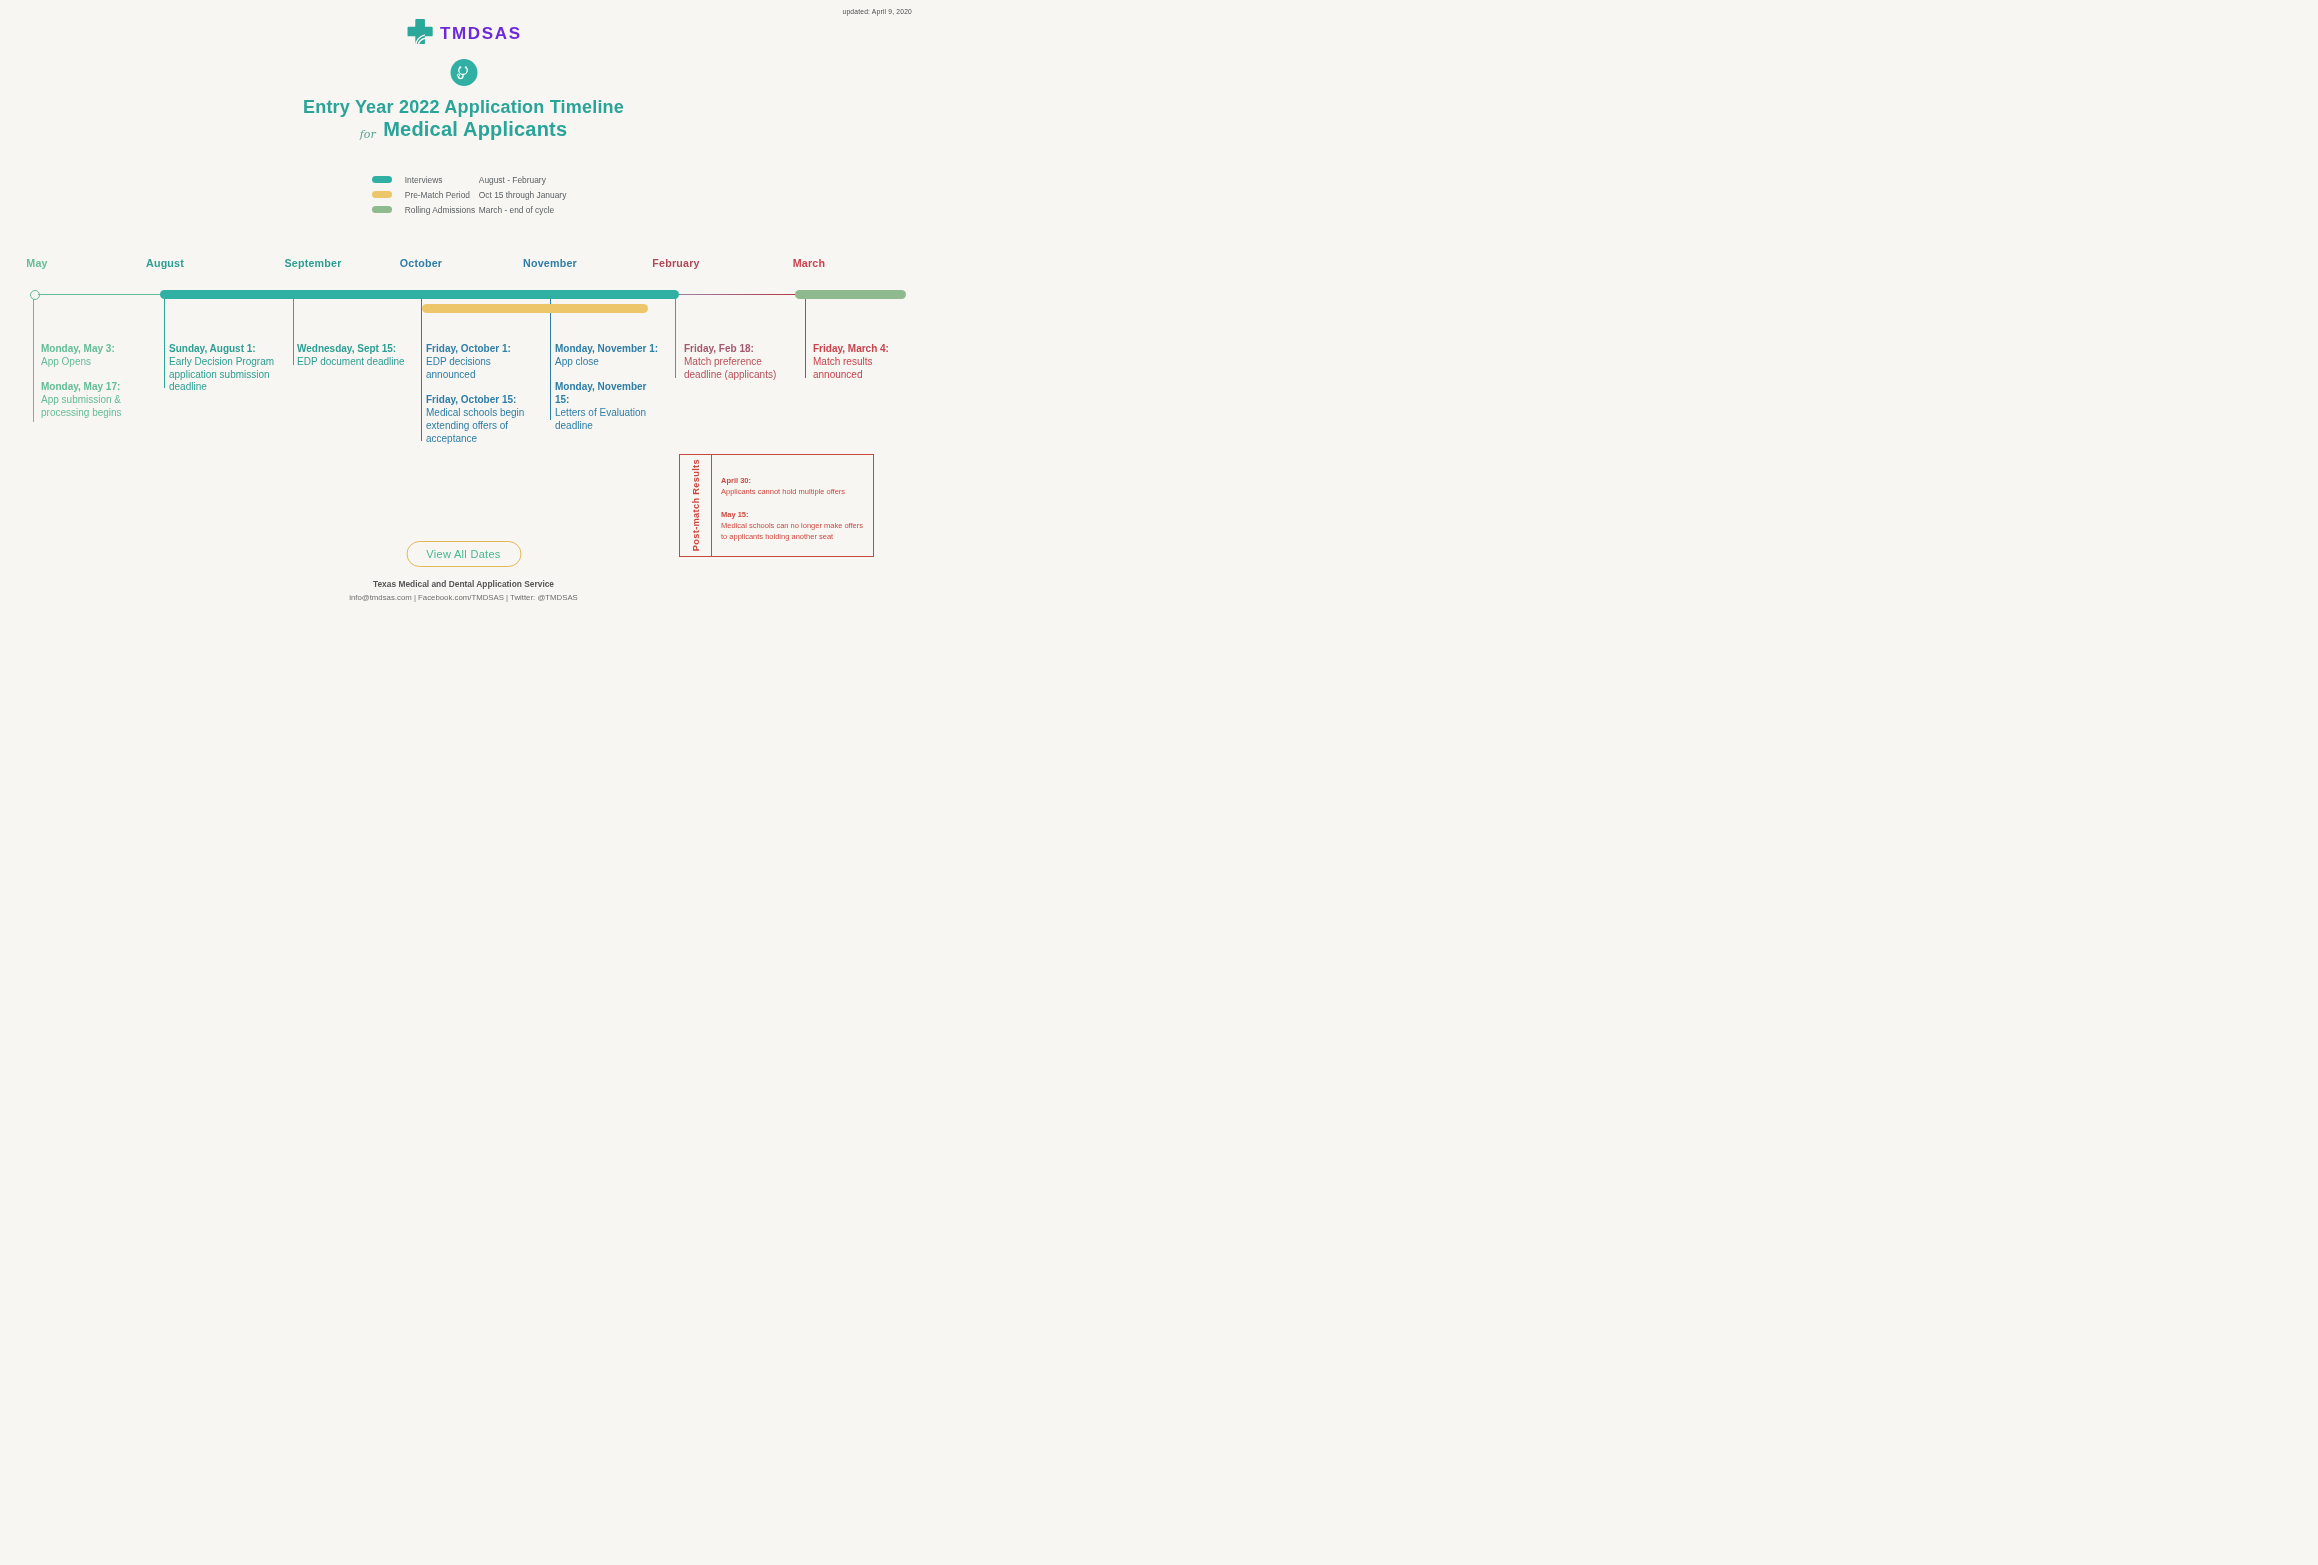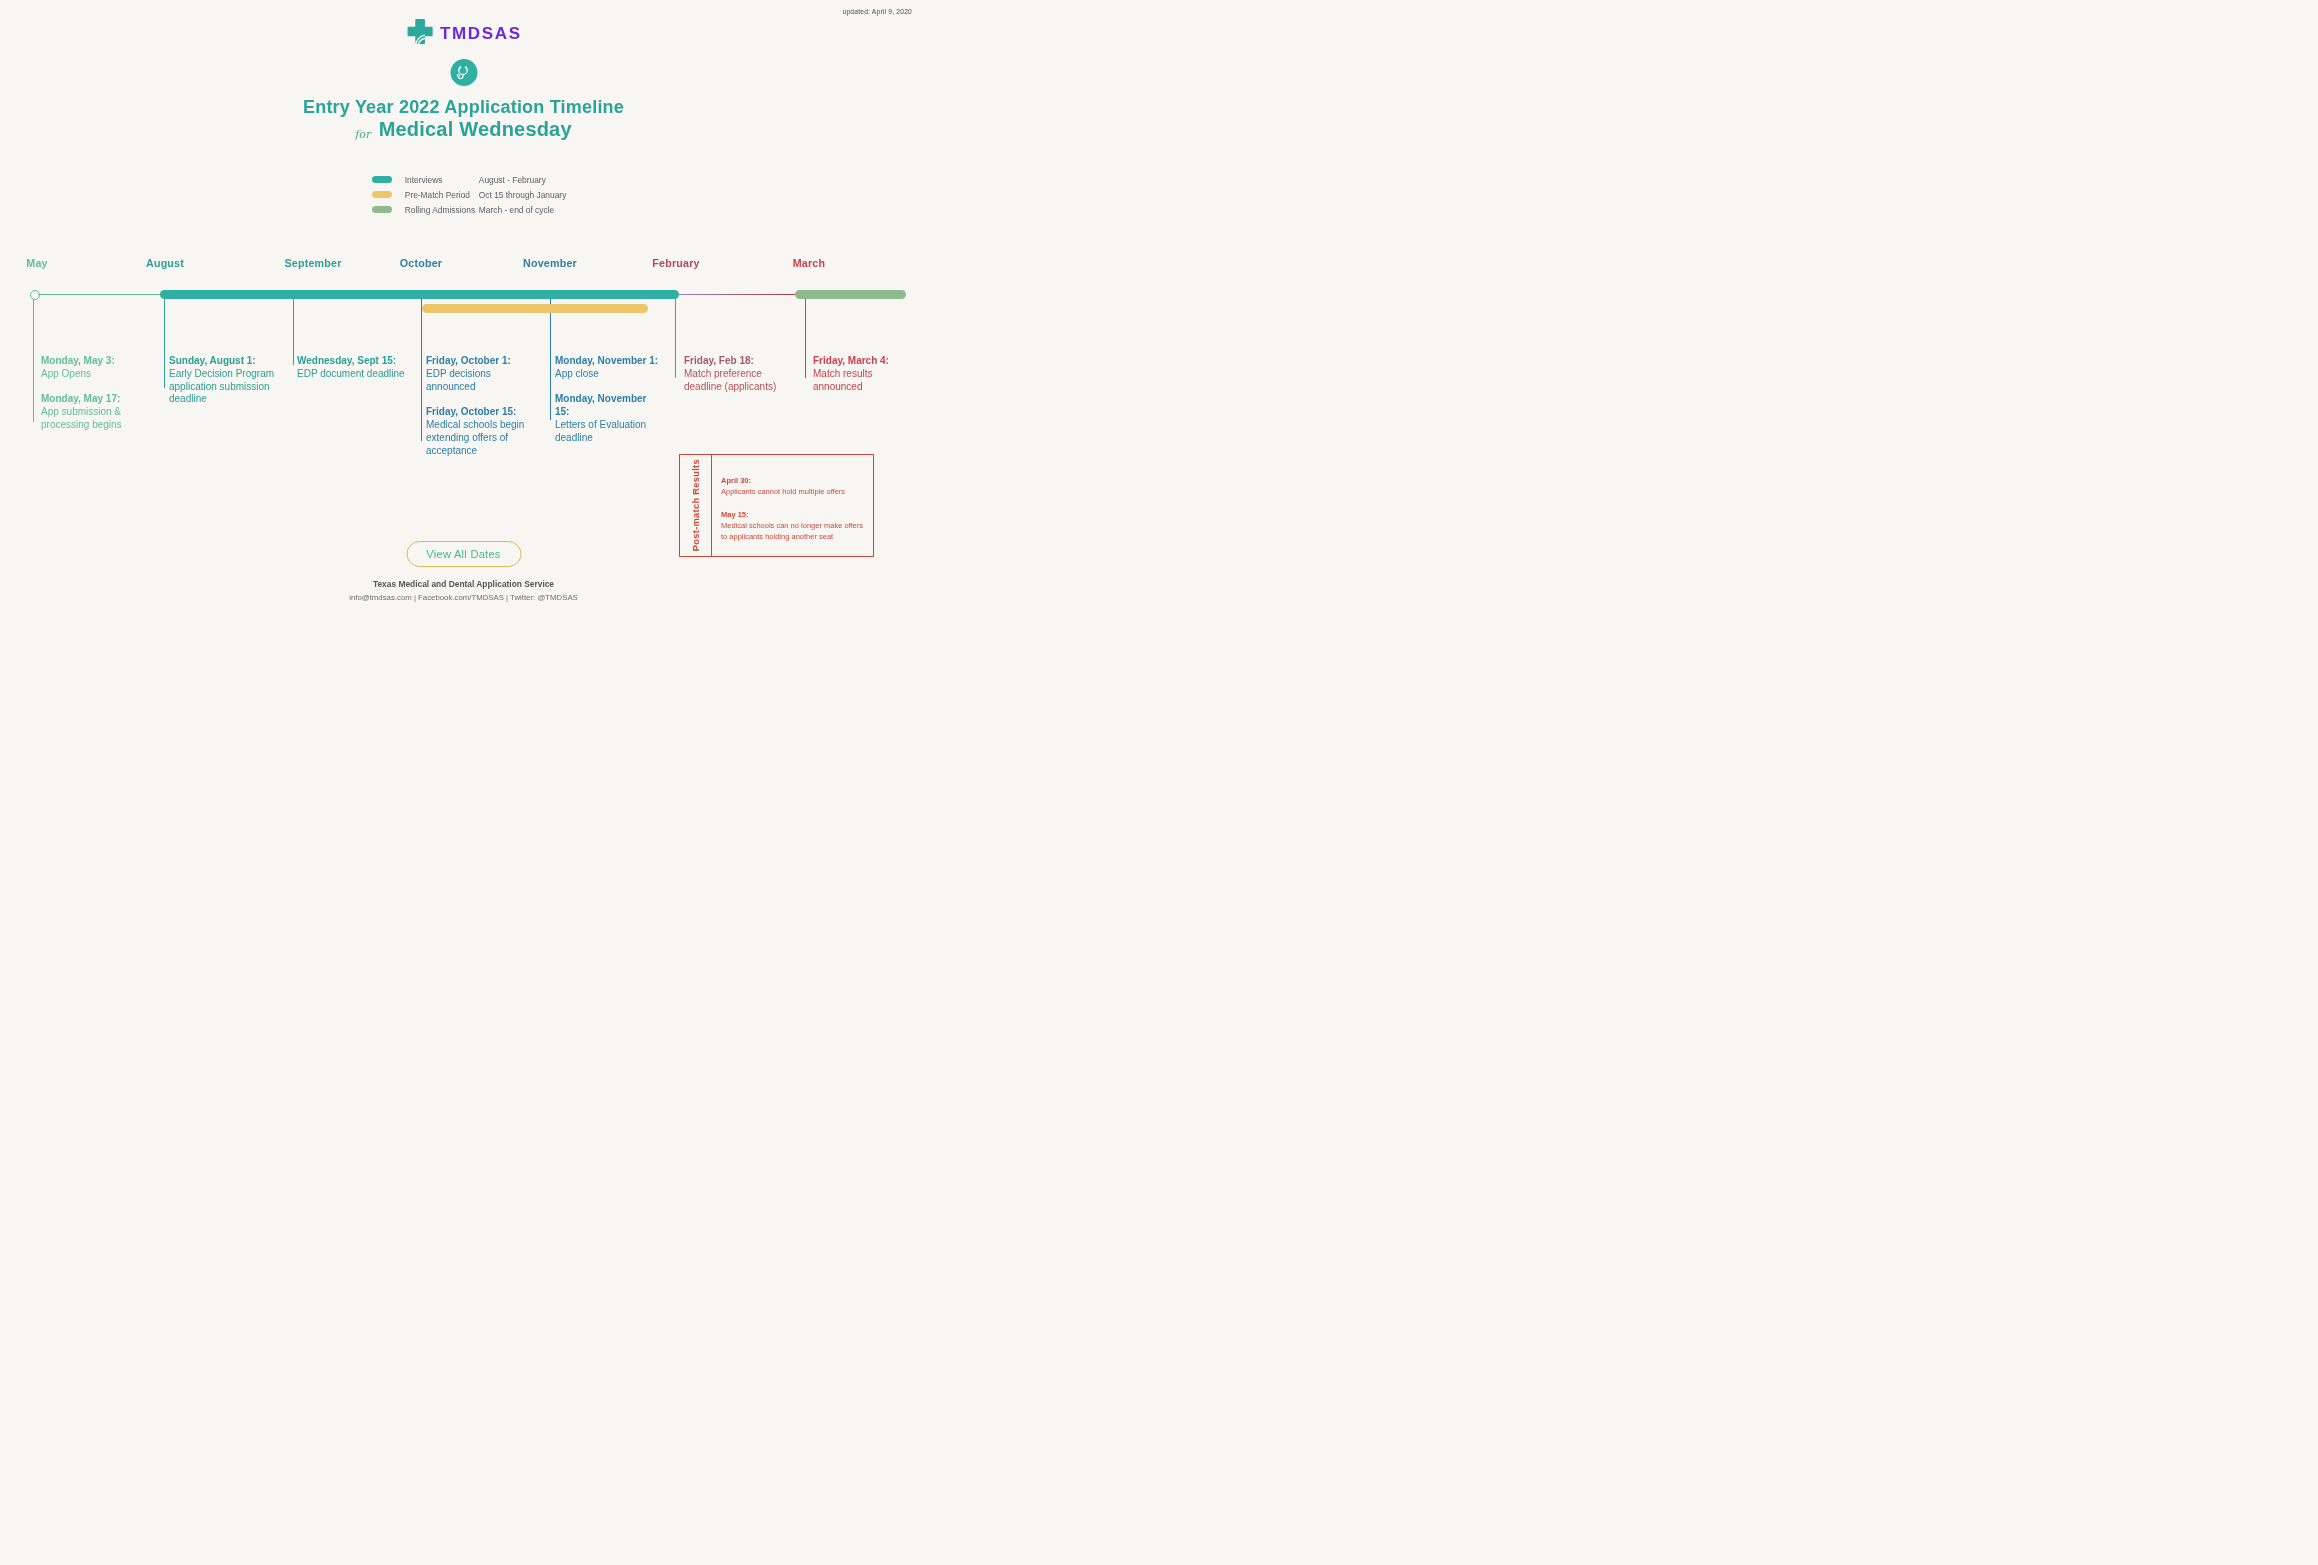--- a/index.html
+++ b/index.html
@@ -48,21 +48,21 @@
   .vl{width:1.2px;}
   .vl-may{left:33px;top:299px;height:123px;background:#64BD96;}
   .vl-aug{left:164px;top:298px;height:90px;background:#2FA79B;}
   .vl-sep{left:293px;top:298px;height:67px;background:#2FA79B;}
   .vl-oct{left:421px;top:298px;height:143px;background:#2E7EA7;}
   .vl-nov{left:550px;top:298px;height:122px;background:#2E7EA7;}
   .vl-feb{left:675px;top:298px;height:80px;background:#8E7BA4;}
   .vl-mar{left:805px;top:299px;height:79px;background:#C4453F;}
 
   
-  .col{top:343px;font-size:10px;line-height:12.8px;margin-top:12px;}
+  .col{top:343px;font-size:10px;line-height:12.8px;}
   .ev + .ev{margin-top:12.8px;}
   .ev-h{font-weight:bold;}
   .col-may{left:41px;width:99px;color:#64BD96;}
   .col-aug{left:169px;width:109px;color:#2D9E93;}
   .col-sep{left:297px;width:119px;color:#2D9E93;}
   .col-oct{left:426px;width:107px;color:#2E7EA7;}
   .col-nov{left:555px;width:107px;color:#2E7EA7;}
   .col-feb{left:684px;width:103px;color:#B8505A;}
   .col-feb .ev-h{color:#A4596E;}
   .col-mar{left:813px;width:80px;color:#C9434E;}
@@ -114,21 +114,21 @@
       </g>
       <circle cx="9" cy="31.5" r="3.5" fill="none" stroke="#ffffff" stroke-width="3"></circle>
       <circle cx="14.5" cy="7" r="3.2" fill="#ffffff"></circle>
       <circle cx="31.5" cy="7" r="3.2" fill="#ffffff"></circle>
     </svg>
   </div>
 
   <h1 class="abs title1">Entry Year 2022 Application Timeline</h1>
   <div class="abs title2">
     <span class="for">for</span>
-    <span class="apps">Medical Wednesday</span>
+    <span class="apps">Medical Applicants</span>
   </div>
 
   <div class="abs legend">
     <div class="lrow">
       <span class="sw sw-teal"></span>
       <span class="llabel">Interviews</span>
       <span class="lrange">August - February</span>
     </div>
     <div class="lrow">
       <span class="sw sw-yellow"></span>

